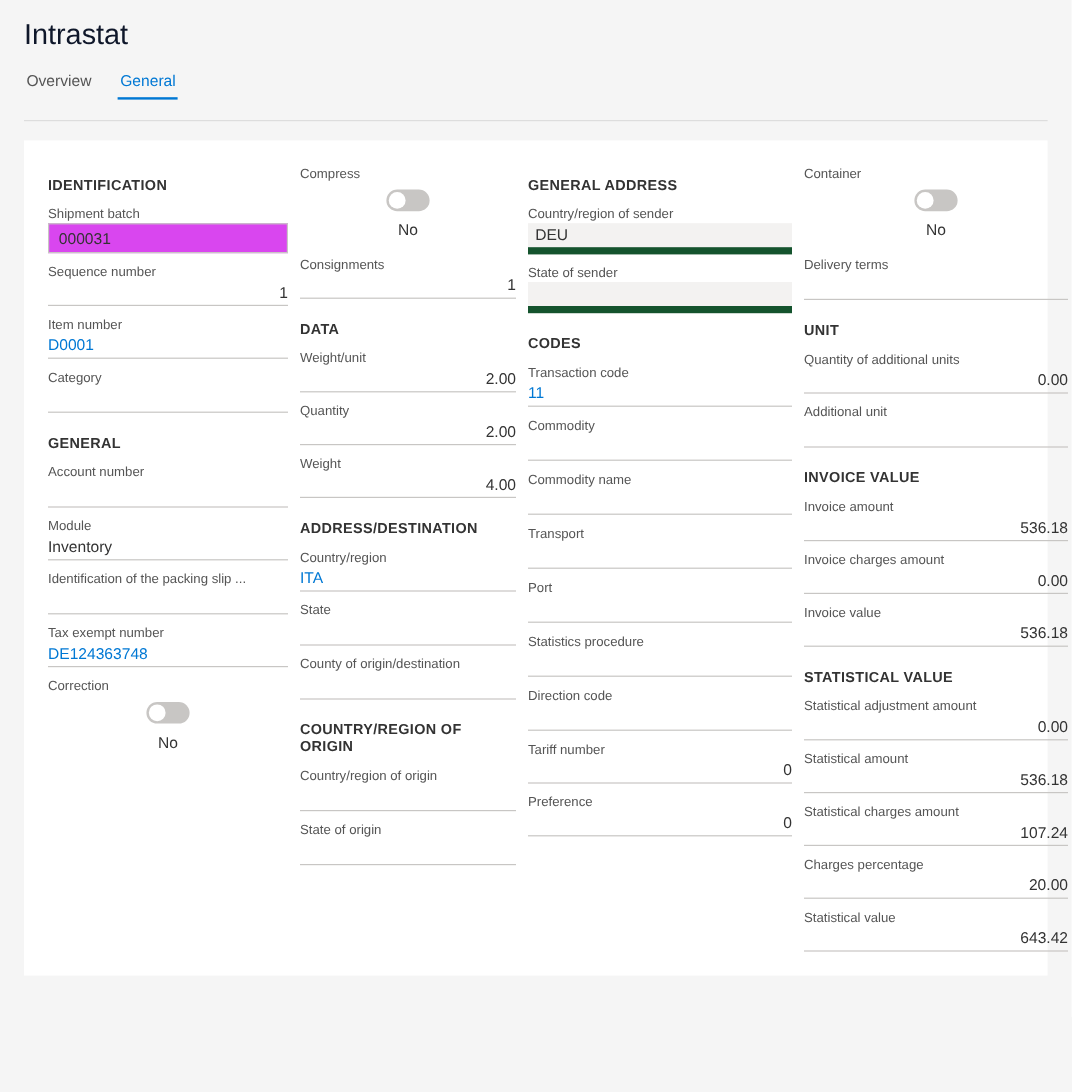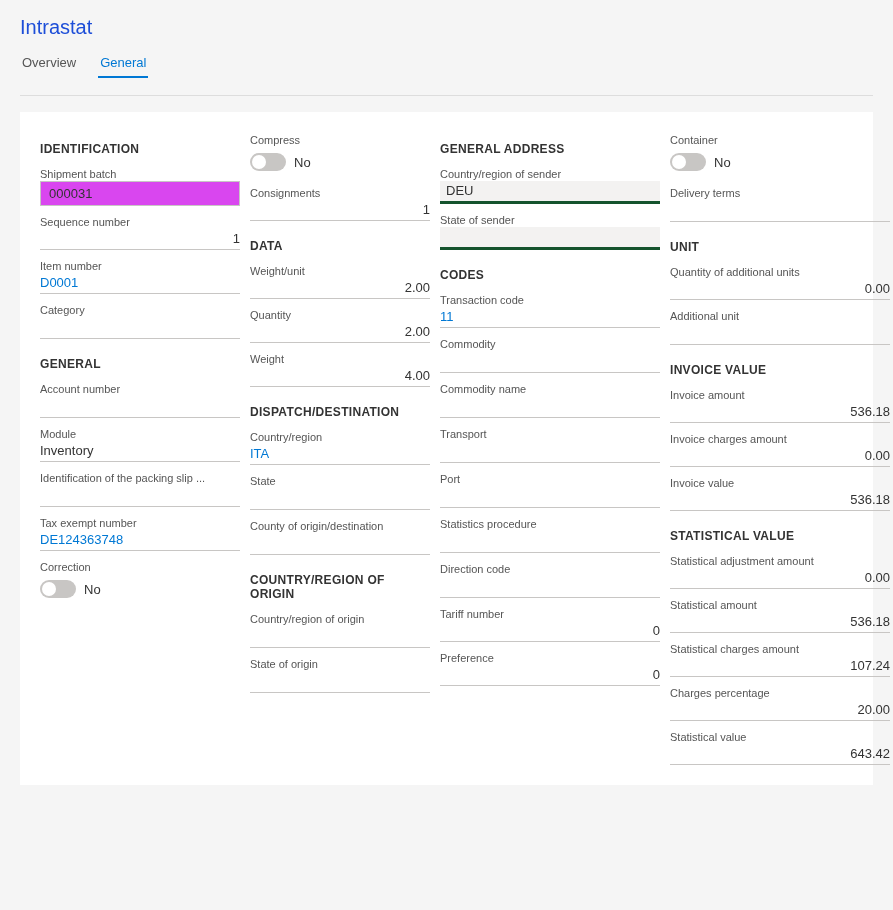--- a/index.html
+++ b/index.html
@@ -4,24 +4,24 @@
   <style>
     * { box-sizing: border-box; margin: 0; padding: 0; }
     body {
       font-family: 'Segoe UI', sans-serif;
       font-size: 13px;
       background: #f5f5f5;
       color: #333;
       padding: 16px 20px;
     }
     h1 {
-      font-size: 20px;
+      font-size: 24px;
       font-weight: 300;
       margin-bottom: 10px;
-      color: #1d4ed8;
+      color: #0f172a;
     }
     .tabs {
       display: flex;
       gap: 20px;
       margin-bottom: 16px;
       border-bottom: 1px solid #ddd;
       padding-bottom: 18px;
     }
     .tab {
       padding: 6px 2px;
@@ -75,33 +75,34 @@
       background: transparent;
       color: #333;
       width: 100%;
       outline: none;
     }
     .field-value.blue { color: #0078d4; }
     .field-value.right { text-align: right; }
     .field-value.disabled {
       background: #f3f2f1;
       padding: 2px 6px 3px 6px;
-      border-bottom: 3px solid #14532d;
+      border-bottom: 6px solid #14532d;
     }
     .field-value.input-box {
       border: 1px solid #c8c6c4;
       padding: 4px 8px;
       background: #d946ef;
     }
     .toggle-row {
       display: flex;
       align-items: center;
       gap: 8px;
       margin-top: 6px;
       margin-bottom: 6px;
+      flex-direction: column;
     }
     .toggle {
       display: inline-flex;
       align-items: center;
       width: 36px;
       height: 18px;
       background: #c8c6c4;
       border-radius: 9px;
       position: relative;
       cursor: pointer;
@@ -220,21 +221,21 @@
     <div class="field">
       <span class="field-label">Quantity</span>
       <input class="field-value right" value="2.00" style="">
     </div>
 
     <div class="field">
       <span class="field-label">Weight</span>
       <input class="field-value right" value="4.00" style="">
     </div>
 
-    <div class="section-title">DISPATCH/DESTINATION</div>
+    <div class="section-title">ADDRESS/DESTINATION</div>
 
     <div class="field">
       <span class="field-label">Country/region</span>
       <input class="field-value blue" value="ITA" style="">
     </div>
 
     <div class="field">
       <span class="field-label">State</span>
       <span class="empty-value"></span>
     </div>

